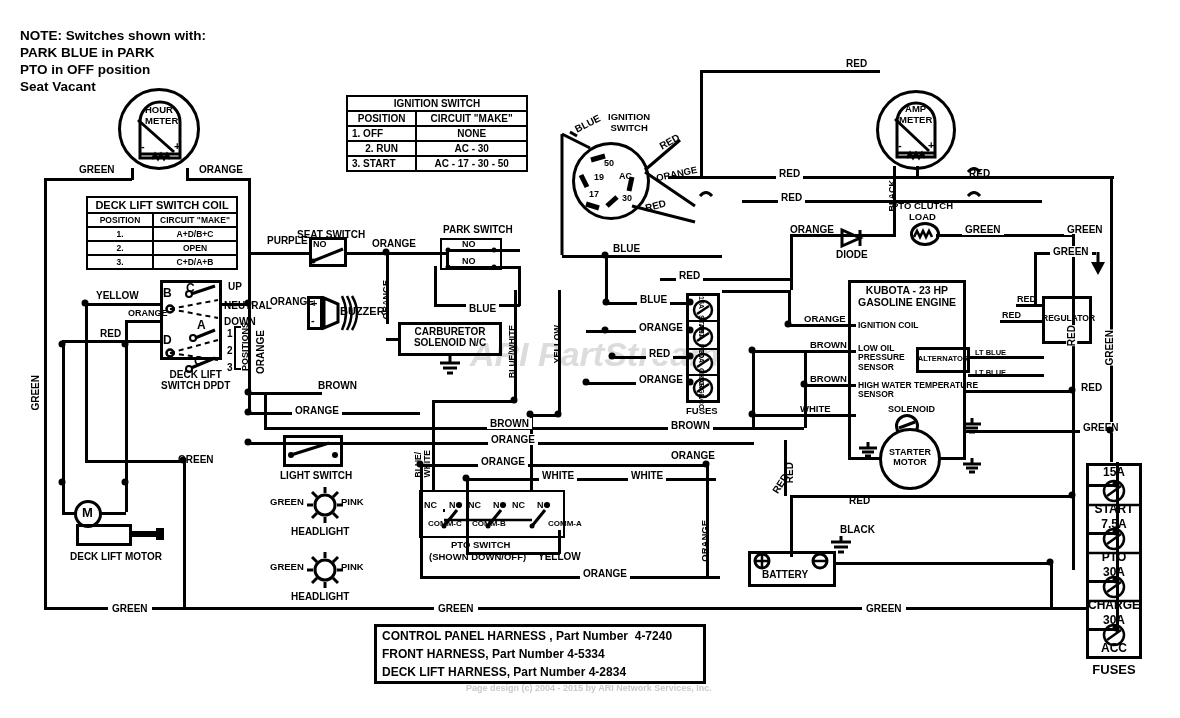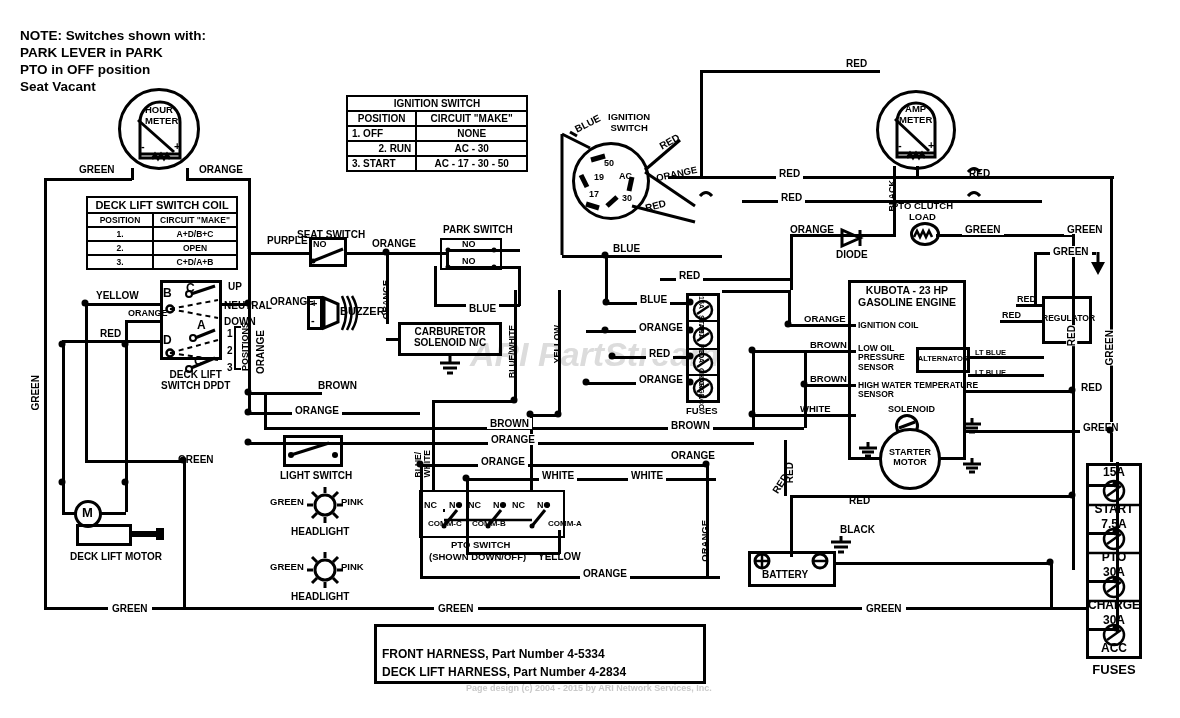--- a/index.html
+++ b/index.html
@@ -18,21 +18,21 @@
   .circ{position:absolute;border:3px solid #000;border-radius:50%;box-sizing:border-box;background:#fff;}
   .wm{position:absolute;color:#dcdcdc;font-weight:bold;pointer-events:none;}
   svg{position:absolute;overflow:visible;}
 </style>
 </head>
 <body>
 
 <div id="root">
 
   <div class="t" style="left:20px;top:28px;font-size:13.5px;">NOTE: Switches shown with:</div>
-  <div class="t" style="left:20px;top:45px;font-size:13.5px;">PARK LEVER in PARK</div>
+  <div class="t" style="left:20px;top:45px;font-size:13.5px;">PARK BLUE in PARK</div>
   <div class="t" style="left:20px;top:62px;font-size:13.5px;">PTO in OFF position</div>
   <div class="t" style="left:20px;top:79px;font-size:13.5px;">Seat Vacant</div>
 
   <div class="wm" style="left:470px;top:335px;font-size:34px;font-style:italic;">ARI PartStream</div>
 
   <div class="circ" style="left:118px;top:88px;width:82px;height:82px;"></div>
   <svg width="60" height="80" style="left:130px;top:96px;">
     <path d="M10,62 L10,26 A20,20 0 0 1 50,26 L50,62 Z" fill="#fff" stroke="#000" stroke-width="3"></path>
     <line x1="8" y1="24" x2="44" y2="56" stroke="#000" stroke-width="3"></line>
     <line x1="10" y1="58" x2="50" y2="58" stroke="#000" stroke-width="3"></line>
@@ -52,21 +52,21 @@
         </tr>
     <tr>
       <td>POSITION</td>
       <td>CIRCUIT "MAKE"</td>
     </tr>
     <tr>
       <td style="text-align:left">1.   OFF</td>
       <td>NONE</td>
     </tr>
     <tr>
-      <td style="text-align:right">2.   RUN</td>
+      <td style="text-align:center">2.   RUN</td>
       <td>AC - 30</td>
     </tr>
     <tr>
       <td style="text-align:left">3.   START</td>
       <td>AC - 17 - 30 - 50</td>
     </tr>
   </tbody>
     </table>
 
   <table class="tbl" style="left:86px;top:196px;width:152px;font-size:8.5px;">
@@ -395,20 +395,21 @@
   <div class="t" style="left:1086px;top:503px;font-size:12px;width:56px;text-align:center;">START</div>
   <div class="t" style="left:1086px;top:518px;font-size:12px;width:56px;text-align:center;">7.5A</div>
   <div class="t" style="left:1086px;top:551px;font-size:12px;width:56px;text-align:center;">PTO</div>
   <div class="t" style="left:1086px;top:566px;font-size:12px;width:56px;text-align:center;">30A</div>
   <div class="t" style="left:1086px;top:599px;font-size:12px;width:56px;text-align:center;">CHARGE</div>
   <div class="t" style="left:1086px;top:614px;font-size:12px;width:56px;text-align:center;">30A</div>
   <div class="t" style="left:1086px;top:642px;font-size:12px;width:56px;text-align:center;">ACC</div>
   <div class="t" style="left:1086px;top:663px;font-size:13px;width:56px;text-align:center;">FUSES</div>
 
   <div class="box" style="left:374px;top:624px;width:332px;height:60px;"></div>
+  <div class="t" style="left:382px;top:630px;font-size:12px;">CONTROL PANEL HARNESS , Part Number  4-7240</div>
   <div class="t" style="left:382px;top:648px;font-size:12px;">FRONT HARNESS, Part Number 4-5334</div>
   <div class="t" style="left:382px;top:666px;font-size:12px;">DECK LIFT HARNESS, Part Number 4-2834</div>
   <div class="t" style="left:466px;top:683px;font-size:9px;color:#c9c9c9;">Page design (c) 2004 - 2015 by ARI Network Services, Inc.</div>
 
   <div class="ln h" style="left:44px;top:178px;width:88px;"></div>
   <div class="ln h" style="left:186px;top:178px;width:64px;"></div>
   <div class="t" style="left:79px;top:164px;font-size:10px;">GREEN</div>
   <div class="t" style="left:199px;top:164px;font-size:10px;">ORANGE</div>
 
   <div class="ln v" style="left:44px;top:178px;height:432px;"></div>

